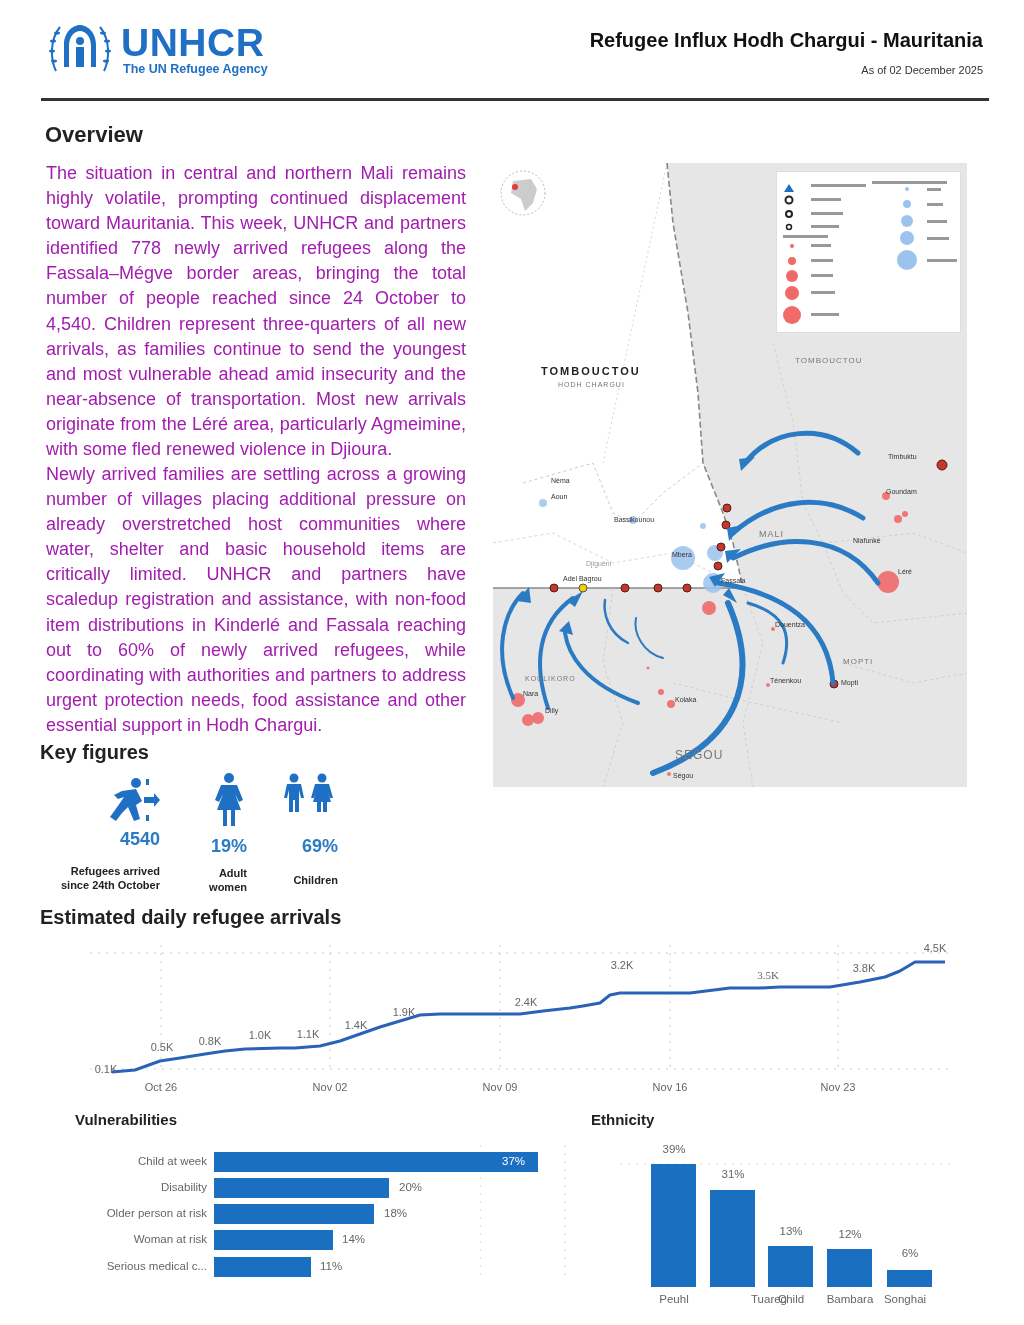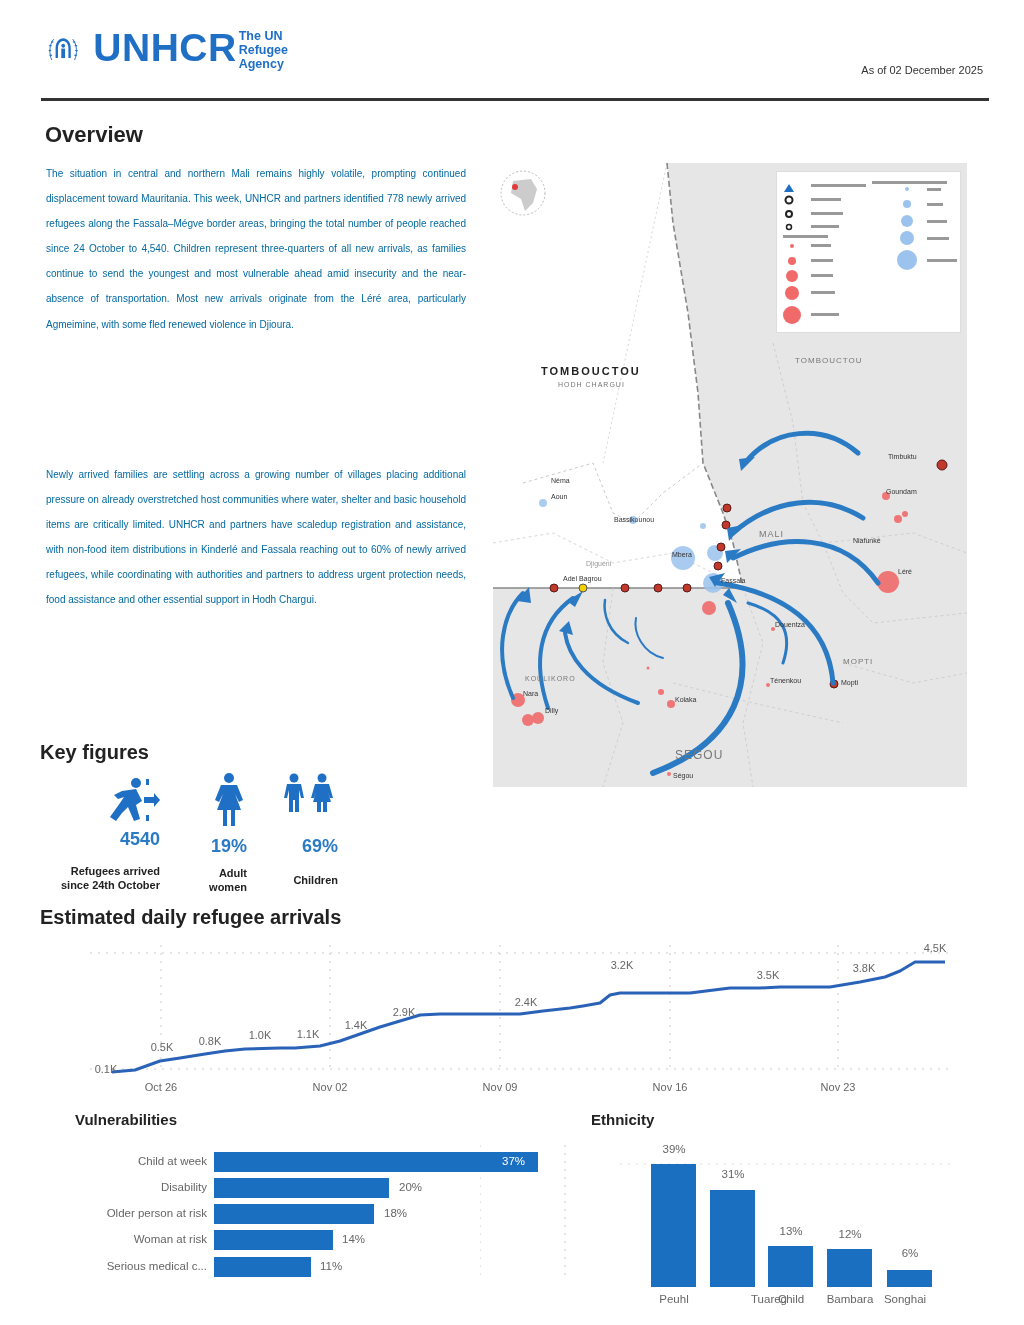--- a/index.html
+++ b/index.html
@@ -2,29 +2,29 @@
 <html><head>
 <meta charset="utf-8">
 <style>
   * { box-sizing: border-box; margin: 0; padding: 0; }
   html, body { width: 1024px; height: 1325px; background: #ffffff; overflow: hidden; }
   body { font-family: "Liberation Sans", sans-serif; color: #222; position: relative; }
 
   .header { position: absolute; left: 0; top: 0; width: 1024px; height: 105px; }
   .logo { position: absolute; left: 48px; top: 20px; width: 240px; height: 60px; display: flex; align-items: center; }
   .logo-emblem { width: 64px; height: 58px; }
-  .logo-text { margin-left: 15px; display: flex; flex-direction: row; }
+  .logo-text { margin-left: 9px; display: flex; flex-direction: column; }
   .logo-word { font-family: "Liberation Sans", sans-serif; font-weight: bold; font-size: 39px; color: #1f6fc4; letter-spacing: 0.5px; line-height: 38px; }
   .logo-tag { font-size: 12.5px; font-weight: bold; color: #1f6fc4; line-height: 14px; margin-left: 2px; }
   .doc-title { position: absolute; right: 41px; top: 29px; font-size: 20px; font-weight: bold; color: #111; }
   .doc-date { position: absolute; right: 41px; top: 64px; font-size: 11px; color: #333; }
   .header-rule { position: absolute; left: 41px; top: 98px; width: 948px; height: 3px; background: #333; }
 
   .section-h { position: absolute; font-weight: bold; color: #222; font-size: 22px; }
-  .para { position: absolute; left: 46px; width: 420px; font-size: 10px; line-height: 25.1px; text-align: justify; color: #0369a1; }
+  .para { position: absolute; left: 46px; width: 420px; font-size: 18px; line-height: 25.1px; text-align: justify; color: #a21caf; }
 
   .map { position: absolute; left: 493px; top: 163px; width: 474px; height: 624px; background: #e6e6e6; overflow: hidden; }
   .map svg { position: absolute; left: 0; top: 0; }
   .map-legend { position: absolute; left: 283px; top: 8px; width: 185px; height: 162px; background: #fff; border: 1px solid #ddd; }
   .map-label { position: absolute; font-size: 7px; color: #333; white-space: nowrap; }
   .map-label.big { font-size: 11px; letter-spacing: 2px; color: #222; font-weight: bold; }
   .map-label.mid { font-size: 9px; letter-spacing: 1px; color: #777; }
   .map-label.faint { color: #999; }
 
   .kf { position: absolute; text-align: right; }
@@ -68,20 +68,21 @@
         <path d="M16 46 L16 24 C16 10 26 4 32 4 C38 4 48 10 48 24 L48 46 L43 46 L43 25 C43 15 37 10 32 10 C27 10 21 15 21 25 L21 46 Z"></path>
         <circle cx="32" cy="20" r="4"></circle>
         <path d="M28 26 L36 26 L36 46 L28 46 Z"></path>
       </g>
     </svg>
     <div class="logo-text">
       <span class="logo-word">UNHCR</span>
       <span class="logo-tag">The UN Refugee Agency</span>
     </div>
   </div>
+  <div class="doc-title">Refugee Influx Hodh Chargui - Mauritania</div>
   <div class="doc-date">As of 02 December 2025</div>
   <div class="header-rule"></div>
 </div>
 
 <div class="section-h" style="left:45px; top:122px;">Overview</div>
 <p class="para" style="top:161px;">The situation in central and northern Mali remains highly volatile, prompting continued displacement toward Mauritania. This week, UNHCR and partners identified 778 newly arrived refugees along the Fassala–Mégve border areas, bringing the total number of people reached since 24 October to 4,540. Children represent three-quarters of all new arrivals, as families continue to send the youngest and most vulnerable ahead amid insecurity and the near-absence of transportation. Most new arrivals originate from the Léré area, particularly Agmeimine, with some fled renewed violence in Djioura.</p>
 <p class="para" style="top:462px;">Newly arrived families are settling across a growing number of villages placing additional pressure on already overstretched host communities where water, shelter and basic household items are critically limited. UNHCR and partners have scaledup registration and assistance, with non-food item distributions in Kinderlé and Fassala reaching out to 60% of newly arrived refugees, while coordinating with authorities and partners to address urgent protection needs, food assistance and other essential support in Hodh Chargui.</p>
 
 <div class="map">
   <svg width="474" height="624" viewBox="0 0 474 624">
@@ -301,24 +302,24 @@
       <line x1="758" y1="10" x2="758" y2="134"></line>
     </g>
     <polyline fill="none" stroke="#2a62b8" stroke-width="3" stroke-linejoin="round" points="32,137 55,135 80,126 100,123 125,119 145,116 165,114 200,113 215,113 240,111 260,106 280,99 300,92 320,86 340,80 360,79 380,79 410,79 440,79 463,76 490,73 503,71 520,68 530,60 540,58 560,58 580,58 610,58 650,53 680,53 700,52 750,52 780,47 805,42 820,36 835,27 850,27 865,27"></polyline>
   </svg>
   <div class="pt-label" style="left:26px; top:128px;">0.1K</div>
   <div class="pt-label" style="left:82px; top:106px;">0.5K</div>
   <div class="pt-label" style="left:130px; top:100px;">0.8K</div>
   <div class="pt-label" style="left:180px; top:94px;">1.0K</div>
   <div class="pt-label" style="left:228px; top:93px;">1.1K</div>
   <div class="pt-label" style="left:276px; top:84px;">1.4K</div>
-  <div class="pt-label" style="left:324px; top:71px;">2.9K</div>
+  <div class="pt-label" style="left:324px; top:71px;">1.9K</div>
   <div class="pt-label" style="left:446px; top:61px;">2.4K</div>
   <div class="pt-label" style="left:542px; top:24px;">3.2K</div>
-  <div class="pt-label" style="left:688px; top:34px;">3.5K</div>
+  <div class="pt-label" style="left:688px; top:34px;font-family:Liberation Serif, serif;">3.5K</div>
   <div class="pt-label" style="left:784px; top:27px;">3.8K</div>
   <div class="pt-label" style="left:855px; top:7px;">4.5K</div>
   <div class="x-tick" style="left:81px;">Oct 26</div>
   <div class="x-tick" style="left:250px;">Nov 02</div>
   <div class="x-tick" style="left:420px;">Nov 09</div>
   <div class="x-tick" style="left:590px;">Nov 16</div>
   <div class="x-tick" style="left:758px;">Nov 23</div>
 </div>
 
 <div class="sub-h" style="left:75px; top:1111px;">Vulnerabilities</div>

